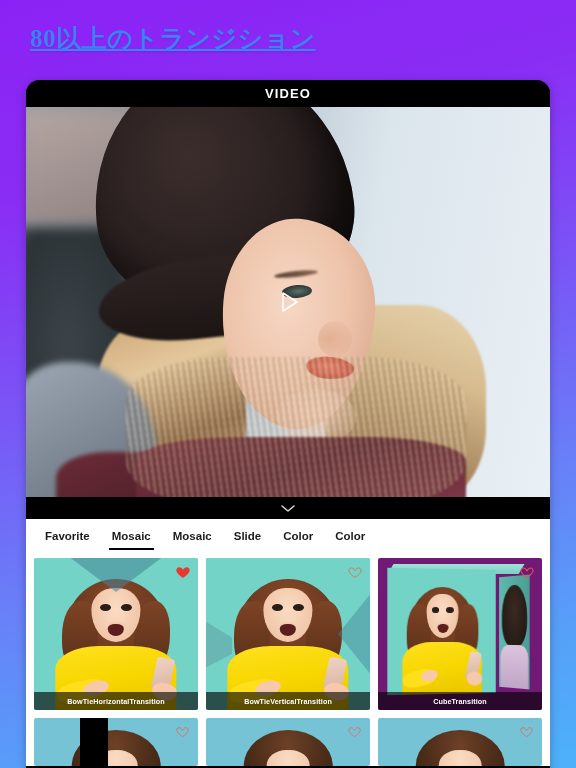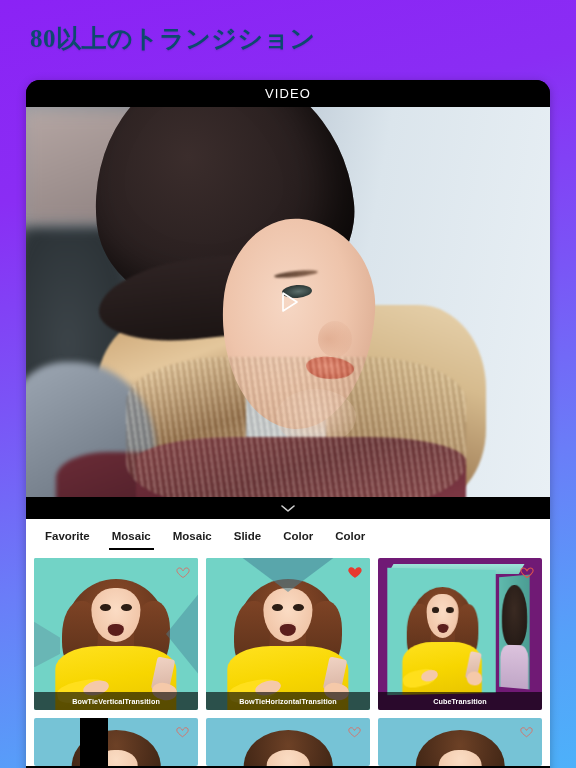--- a/index.html
+++ b/index.html
@@ -11,26 +11,27 @@
   body {
     background: linear-gradient(165deg, #8b22f5 0%, #8a2df4 22%, #7a55f6 45%, #6a7df8 65%, #56a0f9 85%, #4db1fa 100%);
     position: relative;
   }
 
   
   .headline {
     position: absolute;
     left: 30px; top: 22px;
     width: 520px;
-    color: #0c4a6e;
+    color: #3b82f6;
     font-size: 25px;
     font-weight: 700;
     letter-spacing: 0.5px;
     text-shadow: 0 1px 2px rgba(0,0,0,0.12);
     font-family: "Liberation Serif", "DejaVu Serif", serif;
+    text-decoration: underline;
   }
 
   
   .device {
     position: absolute;
     left: 26px; top: 80px;
     width: 524px; height: 700px;
     background: #000;
     border-radius: 14px 14px 0 0;
     overflow: hidden;
@@ -41,21 +42,21 @@
   .video-bar {
     height: 27px;
     background: #000;
     display: flex;
     align-items: center;
     justify-content: center;
   }
   .video-bar span {
     color: #fff;
     font-size: 13px;
-    font-weight: 400;
+    font-weight: 700;
     letter-spacing: 1.1px;
   }
 
   
   .video-stage {
     position: relative;
     height: 390px;
     overflow: hidden;
     background: #c9d7e2;
   }
@@ -540,59 +541,59 @@
           <div class="a-face"></div>
           <div class="a-eye-l"></div>
           <div class="a-eye-r"></div>
           <div class="a-mouth"></div>
           <div class="a-hoodie"></div>
           <div class="a-arm"></div>
           <div class="a-hand"></div>
           <div class="a-phone"></div>
           <div class="a-hand2"></div>
         </div>
-        <div class="fx-bowtie-v"></div>
-        <div class="fx-bowtie-v2"></div>
+        <div class="fx-bowtie-h"></div>
       </div>
       <div class="fav">
         <svg width="16" height="16" viewBox="0 0 24 24" aria-hidden="true">
-          <path d="M12 20.3S5.1 15.7 3.3 11.8C2 8.9 3.7 5.9 6.6 5.9c1.8 0 3.1 1 3.9 2.2l1.5 2.2 1.5-2.2c.8-1.2 2.1-2.2 3.9-2.2 2.9 0 4.6 3 3.3 5.9-1.8 3.9-8.7 8.5-8.7 8.5z" fill="none" stroke="#d2776f" stroke-width="1.5"></path>
+          <path d="M12 21s-7.5-4.9-9.5-9.2C1 8.3 3 4.8 6.6 4.8c2 0 3.5 1.1 4.4 2.5l1 1.5 1-1.5c.9-1.4 2.4-2.5 4.4-2.5 3.6 0 5.6 3.5 4.1 7-2 4.3-9.5 9.2-9.5 9.2z" fill="#e8392f"></path>
         </svg>
       </div>
       <div class="caption">
-        <span>BowTieVerticalTransition</span>
+        <span>BowTieHorizontalTransition</span>
       </div>
     </div>
 
     <div class="card">
       <div class="art">
         <div class="art-bg"></div>
         <div class="art-inner">
           <div class="a-hair"></div>
           <div class="a-hair-curl-l"></div>
           <div class="a-hair-curl-r"></div>
           <div class="a-face"></div>
           <div class="a-eye-l"></div>
           <div class="a-eye-r"></div>
           <div class="a-mouth"></div>
           <div class="a-hoodie"></div>
           <div class="a-arm"></div>
           <div class="a-hand"></div>
           <div class="a-phone"></div>
           <div class="a-hand2"></div>
         </div>
-        <div class="fx-bowtie-h"></div>
+        <div class="fx-bowtie-v"></div>
+        <div class="fx-bowtie-v2"></div>
       </div>
       <div class="fav">
         <svg width="16" height="16" viewBox="0 0 24 24" aria-hidden="true">
-          <path d="M12 21s-7.5-4.9-9.5-9.2C1 8.3 3 4.8 6.6 4.8c2 0 3.5 1.1 4.4 2.5l1 1.5 1-1.5c.9-1.4 2.4-2.5 4.4-2.5 3.6 0 5.6 3.5 4.1 7-2 4.3-9.5 9.2-9.5 9.2z" fill="#e8392f"></path>
+          <path d="M12 20.3S5.1 15.7 3.3 11.8C2 8.9 3.7 5.9 6.6 5.9c1.8 0 3.1 1 3.9 2.2l1.5 2.2 1.5-2.2c.8-1.2 2.1-2.2 3.9-2.2 2.9 0 4.6 3 3.3 5.9-1.8 3.9-8.7 8.5-8.7 8.5z" fill="none" stroke="#d2776f" stroke-width="1.5"></path>
         </svg>
       </div>
       <div class="caption">
-        <span>BowTieHorizontalTransition</span>
+        <span>BowTieVerticalTransition</span>
       </div>
     </div>
 
     <div class="card dark">
       <div class="art">
         <div class="cube-wrap">
           <div class="cube-top"></div>
           <div class="cube-front">
             <div class="art-bg"></div>
             <div class="art-inner">

